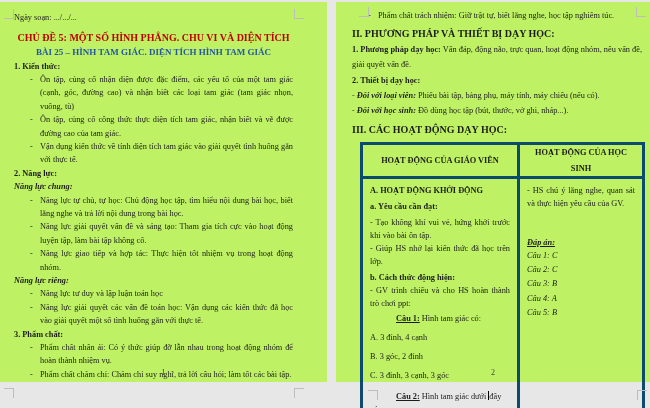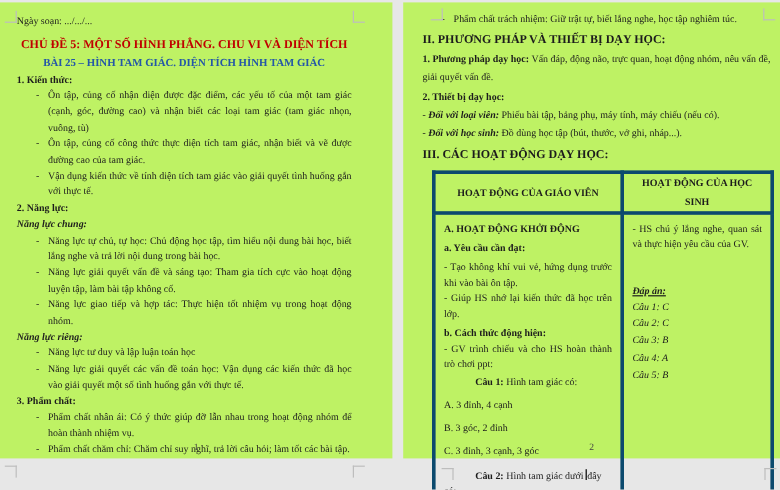--- a/index.html
+++ b/index.html
@@ -48,21 +48,21 @@
   table.act th,table.act td{border:3px solid #0c4a6e;vertical-align:top;}
   table.act th{font-size:8.3px;font-weight:bold;text-align:center;height:24px;
                vertical-align:middle;padding:0 4px;}
   col.c-gv{width:157px;}
   col.c-hs{width:125px;}
   td.cell{padding:5px 7px;font-size:8.3px;line-height:13px;height:212px;}
   .cell-h{margin:0 0 3px 0;font-weight:bold;}
   .cell-p{margin:0;text-align:justify;}
   .opt{margin:6px 0 0 0;}
   .q{margin:8px 0 0 0;}
-  .q .qlead{font-weight:bold;padding-left:26px;}
+  .q .qlead{font-weight:bold;text-decoration:underline;padding-left:26px;}
   .cursor{display:inline-block;width:1px;height:9px;background:#000;
           vertical-align:-1px;}
   .ans-block{margin-top:26px;}
   .ans-title{margin:0;font-weight:bold;font-style:italic;text-decoration:underline;}
   .ans{margin:0;font-style:italic;line-height:14.2px;}
 </style>
 </head>
 <body>
 
 <div class="page page-left">
@@ -142,21 +142,21 @@
         </colgroup>
       <tbody>
           <tr>
         <th>HOẠT ĐỘNG CỦA GIÁO VIÊN</th>
         <th>HOẠT ĐỘNG CỦA HỌC SINH</th>
       </tr>
       <tr>
         <td class="cell">
           <p class="cell-h">A. HOẠT ĐỘNG KHỞI ĐỘNG</p>
           <p class="cell-h">a. Yêu cầu cần đạt:</p>
-          <p class="cell-p">- Tạo không khí vui vẻ, hứng dụng trước khi vào bài ôn tập.</p>
+          <p class="cell-p">- Tạo không khí vui vẻ, hứng khởi trước khi vào bài ôn tập.</p>
           <p class="cell-p">- Giúp HS nhớ lại kiến thức đã học trên lớp.</p>
           <p class="cell-h" style="margin:3px 0 0 0;">b. Cách thức động hiện:</p>
           <p class="cell-p">- GV trình chiếu và cho HS hoàn thành trò chơi ppt:</p>
           <p class="q" style="margin-top:2px;"><span class="qlead">Câu 1:</span><span> Hình tam giác có:</span></p>
           <p class="opt">A. 3 đỉnh, 4 cạnh</p>
           <p class="opt">B. 3 góc, 2 đỉnh</p>
           <p class="opt">C. 3 đỉnh, 3 cạnh, 3 góc</p>
           <p class="q"><span class="qlead">Câu 2:</span><span> Hình tam giác dưới </span><span class="cursor"></span><span>đây có:</span></p>
         </td>
         <td class="cell">

